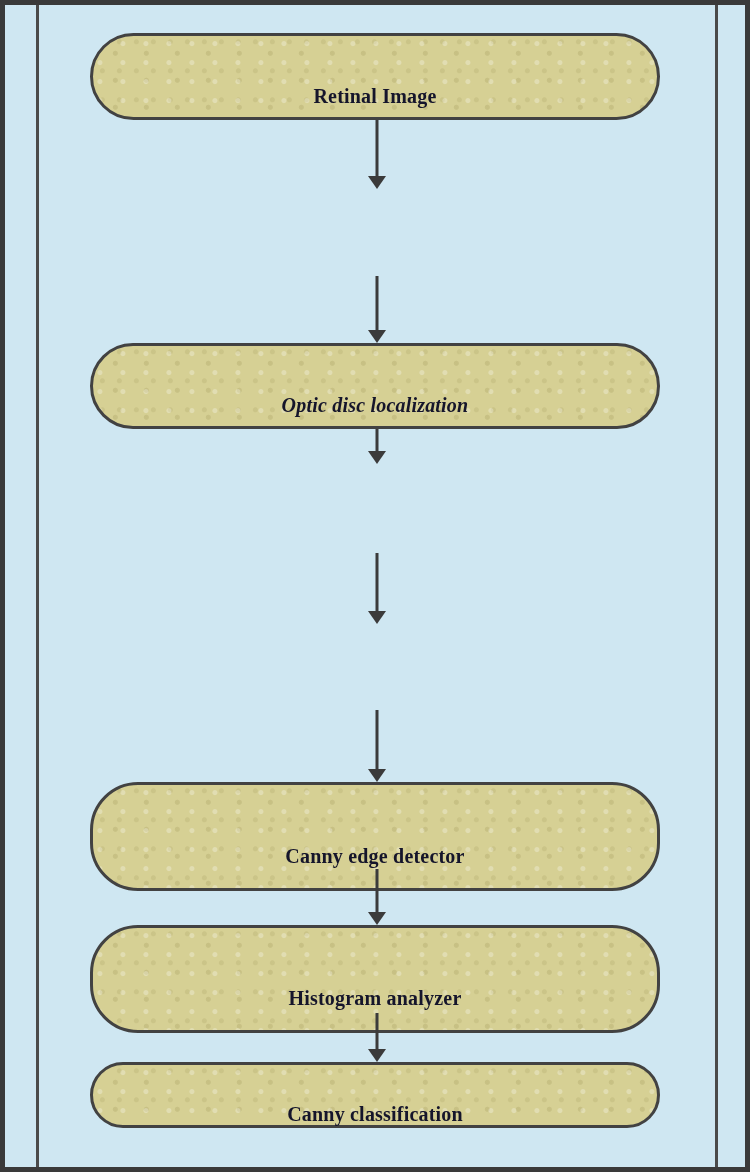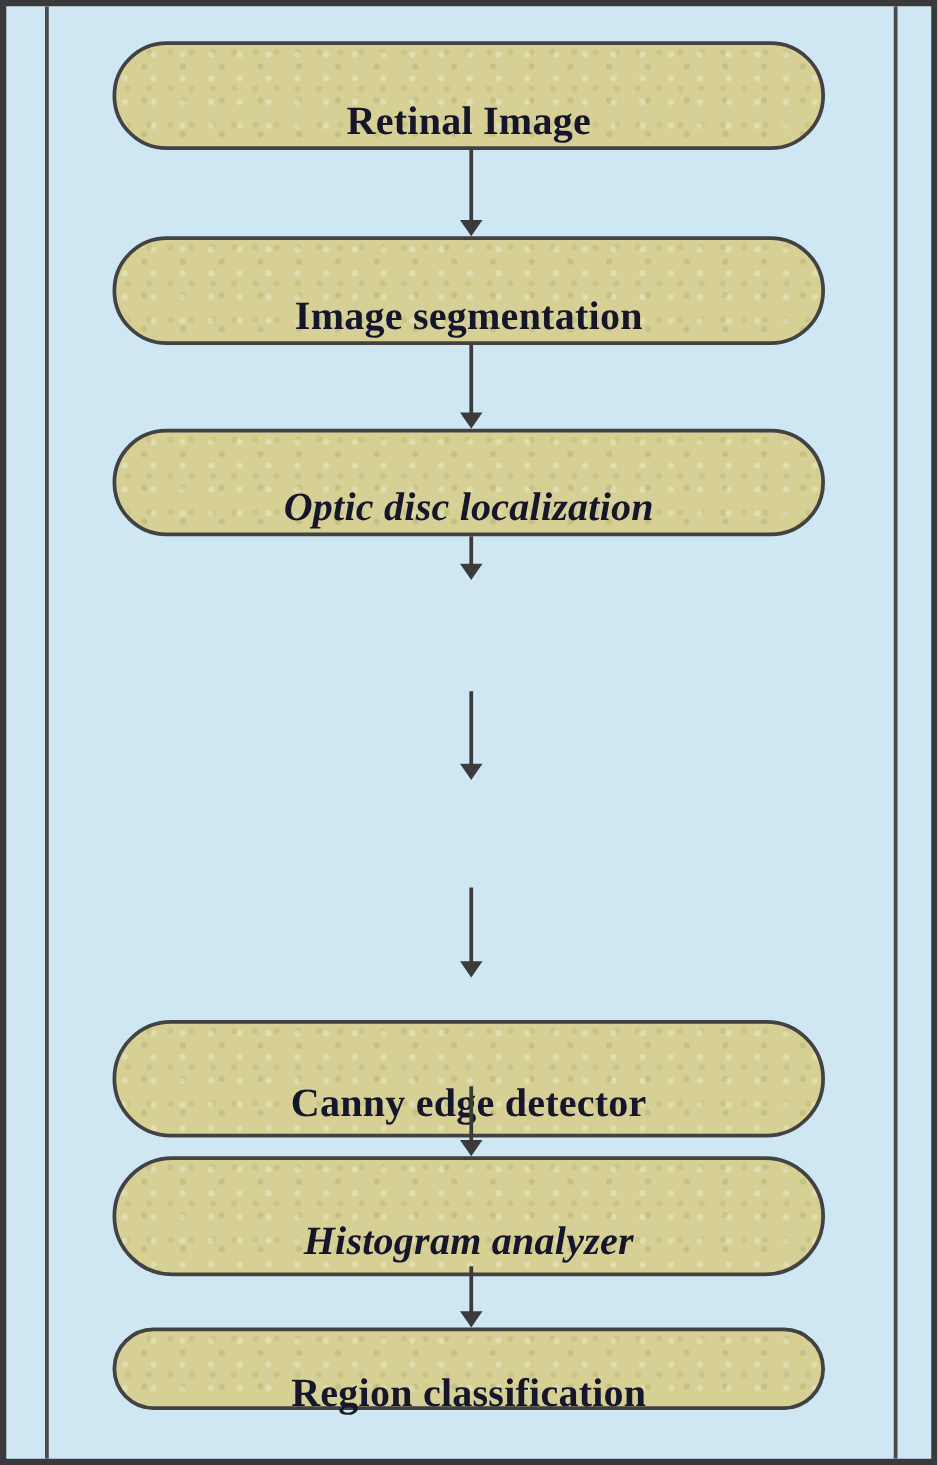--- a/index.html
+++ b/index.html
@@ -47,36 +47,36 @@
     background-size: 23px 19px, 31px 27px, 17px 29px;
     border: 3px solid var(--node-border);
     border-radius: 48px;
     display: flex;
     align-items: center;
     justify-content: center;
     text-align: center;
   }
   .node .label {
     font-weight: bold;
-    font-size: 32px;
+    font-size: 20px;
     color: var(--text);
     letter-spacing: 0.2px;
     line-height: 1;
     padding-bottom: 2px;
     margin-top: 40px;
   }
 
   
   .n1 { top: 28px;   height: 87px; }
   .n2 { top: 184px;  height: 87px; }
   .n3 { top: 338px;  height: 86px; font-style: italic; }
   .n4 { top: 459px;  height: 89px; }
   .n5 { top: 619px;  height: 86px; }
-  .n6 { top: 811px;  height: 94px; }
-  .n7 { top: 920px;  height: 96px; font-style: italic; }
+  .n6 { top: 777px;  height: 109px; }
+  .n7 { top: 920px;  height: 108px; }
   .n8 { top: 1057px; height: 66px; border-radius: 35px; }
 
   .arrow {
     position: absolute;
     left: 363px;            
     width: 18px;
   }
   .a1 { top: 115px;  height: 69px; }
   .a2 { top: 271px;  height: 67px; }
   .a3 { top: 424px;  height: 35px; }
@@ -116,23 +116,20 @@
 
   <div class="node n1">
     <span class="label">Retinal Image</span>
   </div>
 
   <div class="arrow a1">
     <span class="shaft"></span>
     <span class="head"></span>
   </div>
 
-  <div class="node n2">
-    <span class="label">Image segmentation</span>
-  </div>
 
   <div class="arrow a2">
     <span class="shaft"></span>
     <span class="head"></span>
   </div>
 
   <div class="node n3">
     <span class="label">Optic disc localization</span>
   </div>
 
@@ -165,16 +162,16 @@
   <div class="node n7">
     <span class="label">Histogram analyzer</span>
   </div>
 
   <div class="arrow a7">
     <span class="shaft"></span>
     <span class="head"></span>
   </div>
 
   <div class="node n8">
-    <span class="label">Region classification</span>
+    <span class="label">Canny classification</span>
   </div>
 
 </div>
 
 </body></html>

